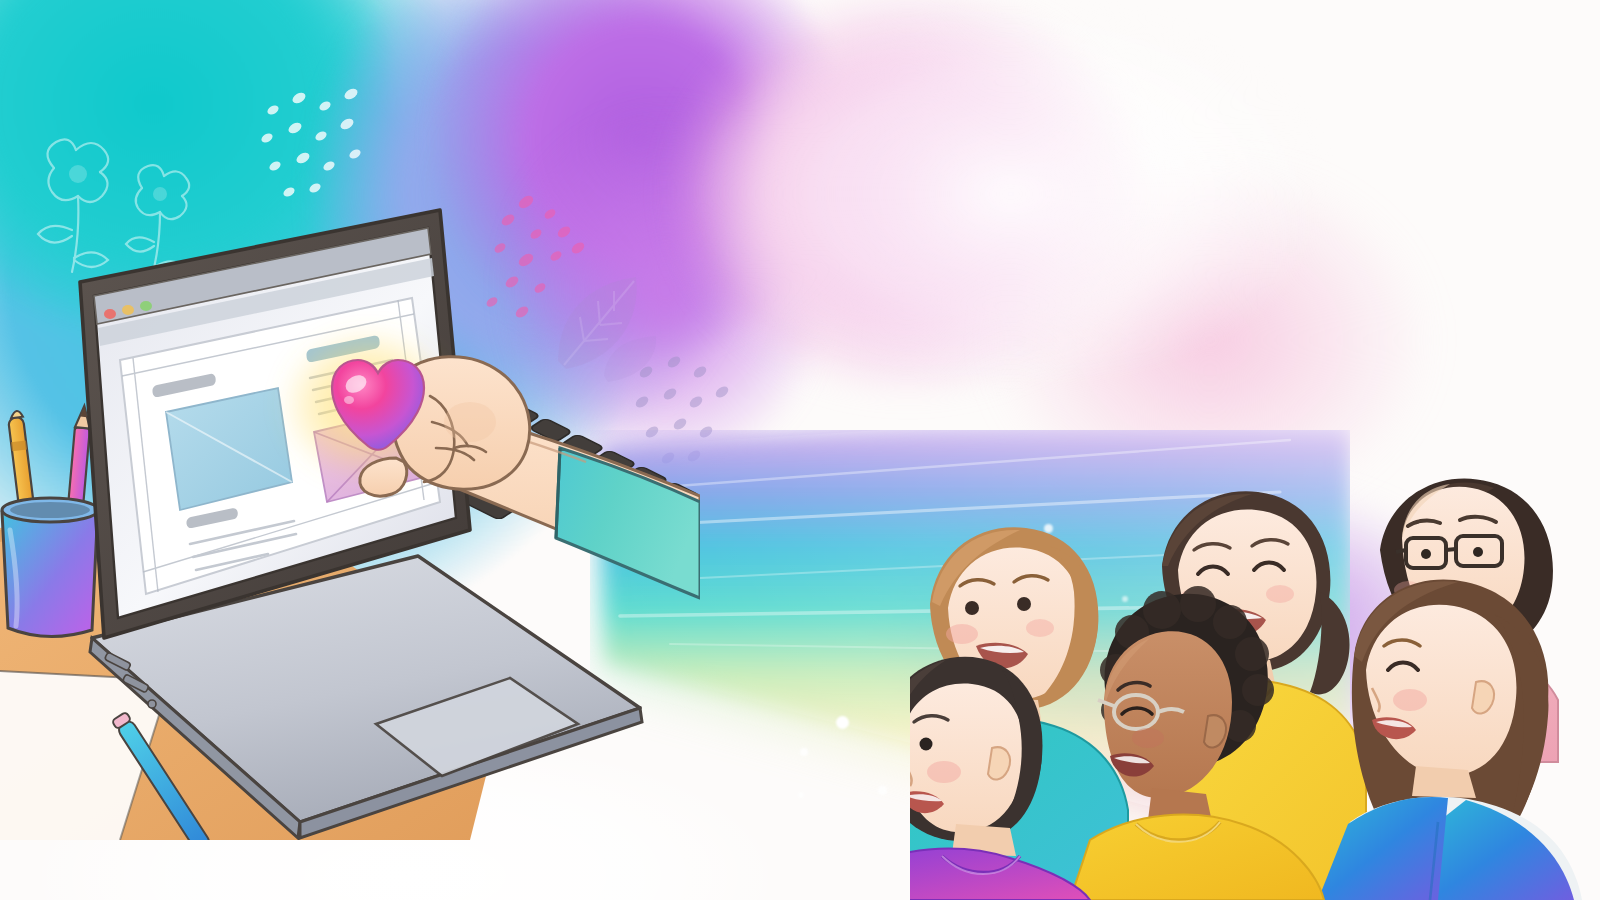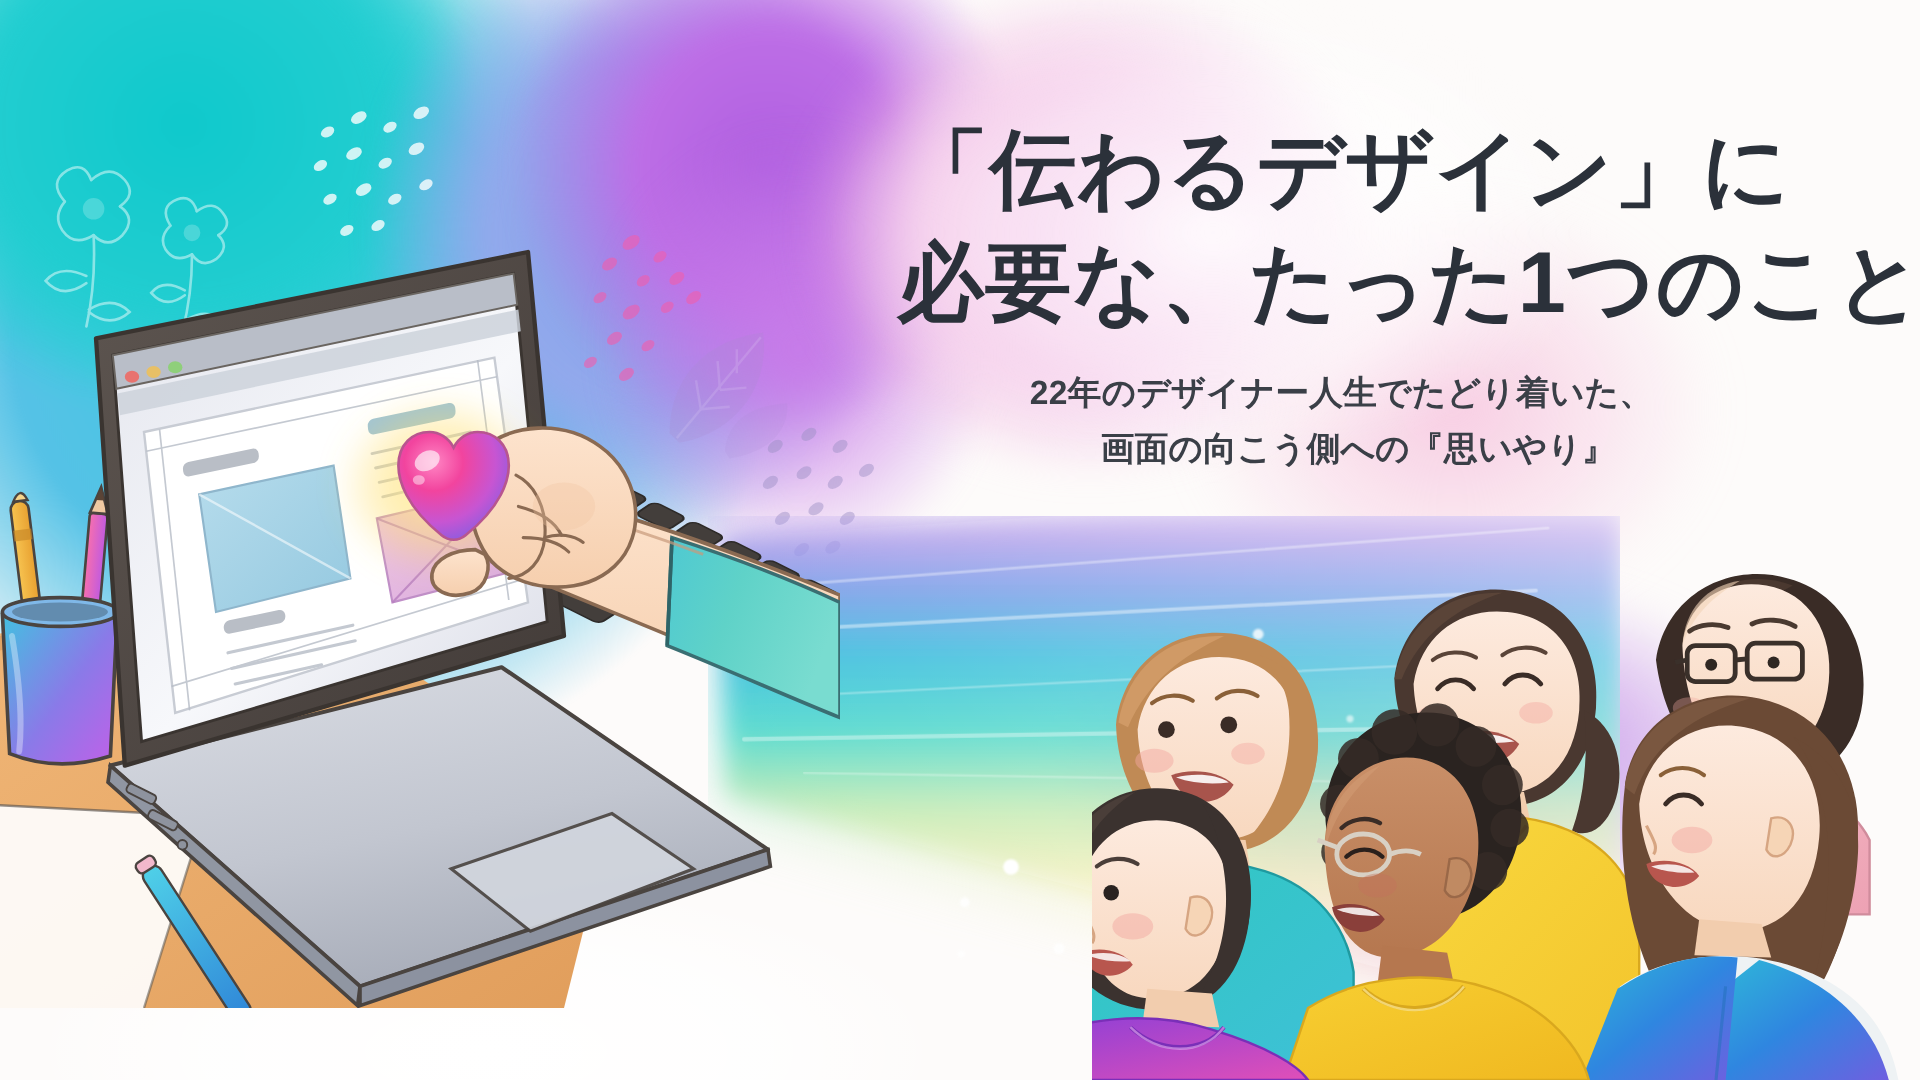--- a/index.html
+++ b/index.html
@@ -721,22 +721,14 @@
                C-96 504 -82 514 -66 512 C-48 510 -40 496 -42 478
                C-44 456 -58 424 -88 404 Z" fill="url(#skinL)" stroke="#c08a62" stroke-width="2.6"></path>
       <g fill="none" stroke="#c08a62" stroke-width="2.4" stroke-linecap="round">
         <path d="M-104 414 C-96 436 -88 462 -84 486"></path>
         <path d="M-86 410 C-78 432 -70 458 -66 482"></path>
         <path d="M-68 416 C-60 436 -54 458 -52 478"></path>
       </g>
     </g>
   </svg>
 
-  <div class="text-block">
-    <div class="title-line title-l1">「伝わるデザイン」に</div>
-    <div class="title-line title-l2">必要な、たった1つのこと</div>
-    <div class="subtitle-wrap">
-      <div class="sub-line">22年のデザイナー人生でたどり着いた、</div>
-      <div class="sub-line sub-l2">画面の向こう側への『思いやり』</div>
-    </div>
-  </div>
 
 </div>
 
 </body></html>

